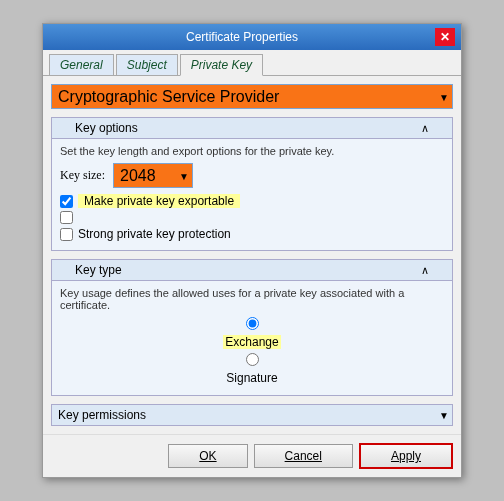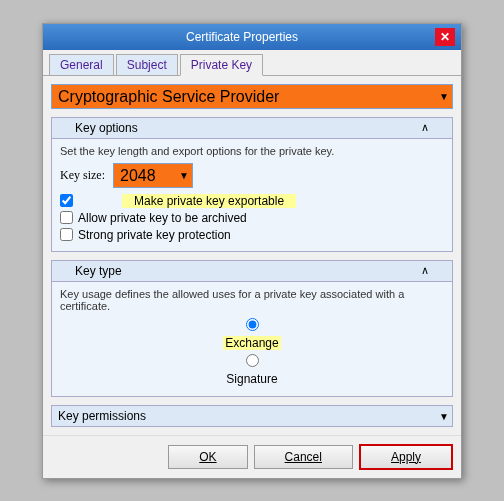--- a/index.html
+++ b/index.html
@@ -59,21 +59,22 @@
       gap: 2px;
     }
 
     .tab {
       padding: 3px 10px;
       border: 1px solid #aaa;
       background: #dde9f7;
       cursor: pointer;
       border-bottom: none;
       font-size: 12px;
-      color: #4c1d95;
+      color: #14532d;
+      font-style: italic;
     }
 
     .tab.active {
       background: #f0f0f0;
       border-bottom: 1px solid #f0f0f0;
       margin-bottom: -1px;
       font-weight: normal;
     }
 
     .content {
@@ -160,22 +161,21 @@
     .checkbox-row {
       display: flex;
       align-items: center;
       gap: 5px;
       margin-bottom: 3px;
       font-size: 12px;
     }
 
     .highlighted-label {
       background: #ffff99;
-      padding: 0 12px;
-      margin-left: 44px;
+      padding: 0 6px;
     }
 
     .radio-row {
       display: flex;
       align-items: center;
       gap: 5px;
       margin-bottom: 4px;
       font-size: 12px;
       flex-direction: column;
     }
@@ -271,21 +271,20 @@
         </div>
 
         <div class="checkbox-row">
           <input type="checkbox" id="cb-exportable" checked="" style="">
           <label for="cb-exportable">
             <span class="highlighted-label">Make private key exportable</span>
           </label>
         </div>
         <div class="checkbox-row">
           <input type="checkbox" id="cb-archive" style="">
-          <label for="cb-archive">Allow private key to be archived</label>
         </div>
         <div class="checkbox-row">
           <input type="checkbox" id="cb-protection" style="">
           <label for="cb-protection">Strong private key protection</label>
         </div>
       </div>
     </div>
 
     <div class="section-box">
       <div class="section-header">

